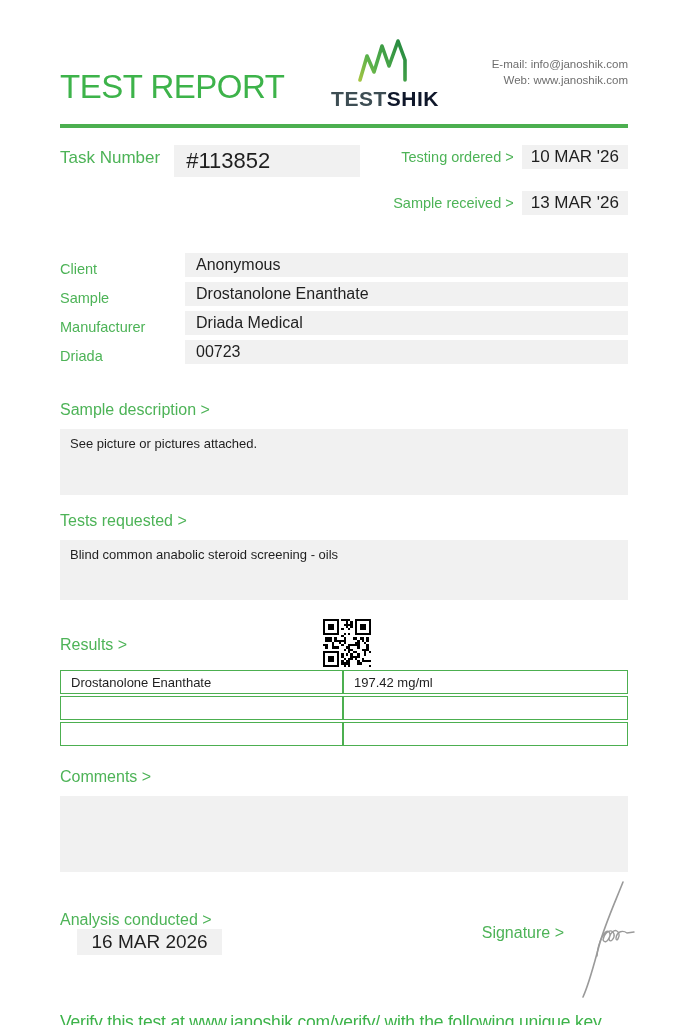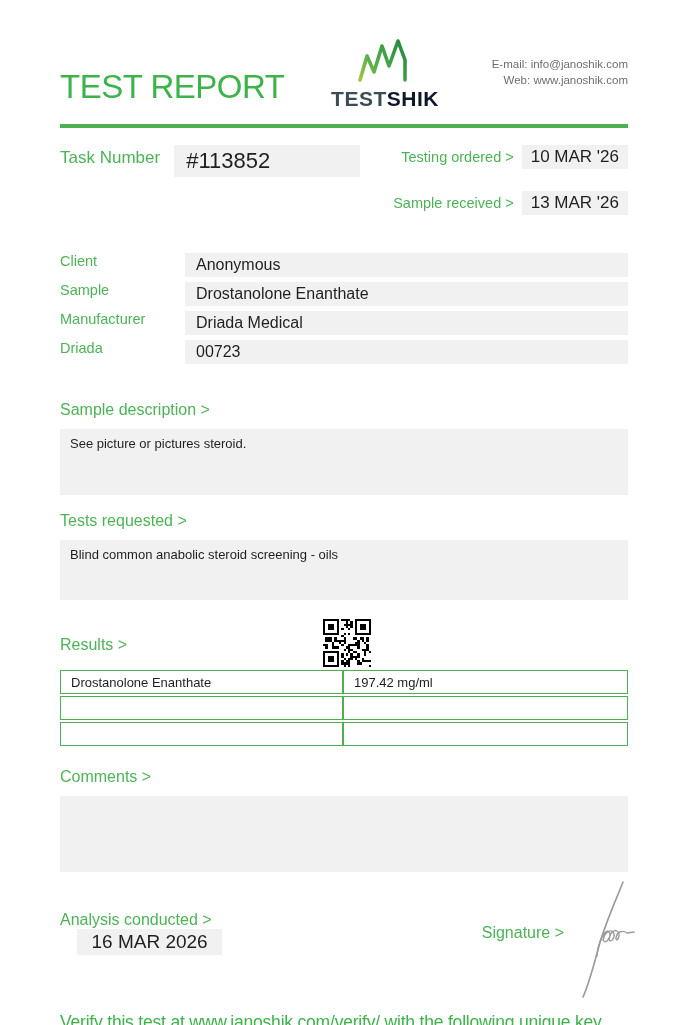--- a/index.html
+++ b/index.html
@@ -27,21 +27,21 @@
   .task-left { display:flex; align-items:flex-start; }
   .task-label { font-size:17px; color:#4db357; margin-right:14px; margin-top:3px; white-space:nowrap; }
   .task-value { background:#f1f1f1; font-size:22px; padding:3px 12px; width:186px; }
   .dates { display:flex; flex-direction:column; gap:22px; }
   .date-row { display:flex; align-items:center; justify-content:flex-end; }
   .date-label { font-size:14.5px; color:#4db357; margin-right:8px; white-space:nowrap; }
   .date-value { background:#f1f1f1; font-size:17px; padding:2px 9px; min-width:90px; white-space:nowrap; }
 
   
   .info { margin:38px 56px 0 60px; }
-  .info-row { display:flex; align-items:flex-start; margin-bottom:5px; }
+  .info-row { display:flex; align-items:flex-end; margin-bottom:5px; }
   .info-label { width:125px; font-size:14.5px; color:#4db357; flex:none; }
   .info-value { flex:1; background:#f1f1f1; font-size:16px; padding:3px 11px; min-height:24px; }
 
   
   .section-heading { font-size:16px; color:#4db357; margin:0 56px 0 60px; white-space:nowrap; }
   .section-box { background:#f1f1f1; margin:10px 56px 0 60px; font-size:13px; padding:7px 10px; color:#1f1f1f; }
   .desc-heading { margin-top:37px; }
   .desc-box { height:66px; }
   .tests-heading { margin-top:17px; }
   .tests-box { height:60px; }
@@ -130,21 +130,21 @@
       <div class="info-label">Manufacturer</div>
       <div class="info-value">Driada Medical</div>
     </div>
     <div class="info-row">
       <div class="info-label">Driada</div>
       <div class="info-value">00723</div>
     </div>
   </div>
 
   <div class="section-heading desc-heading">Sample description &gt;</div>
-  <div class="section-box desc-box">See picture or pictures steroid.</div>
+  <div class="section-box desc-box">See picture or pictures attached.</div>
 
   <div class="section-heading tests-heading">Tests requested &gt;</div>
   <div class="section-box tests-box">Blind common anabolic steroid screening - oils</div>
 
   <div class="results-header">
     <div class="results-heading">Results &gt;</div>
     <div class="qr"><svg viewBox="0 0 21 21" width="48" height="48" shape-rendering="crispEdges">
           <rect width="21" height="21" fill="#fff"></rect>
           <rect x="0" y="0" width="7" height="7" fill="#000"></rect>
           <rect x="1" y="1" width="5" height="5" fill="#fff"></rect>

